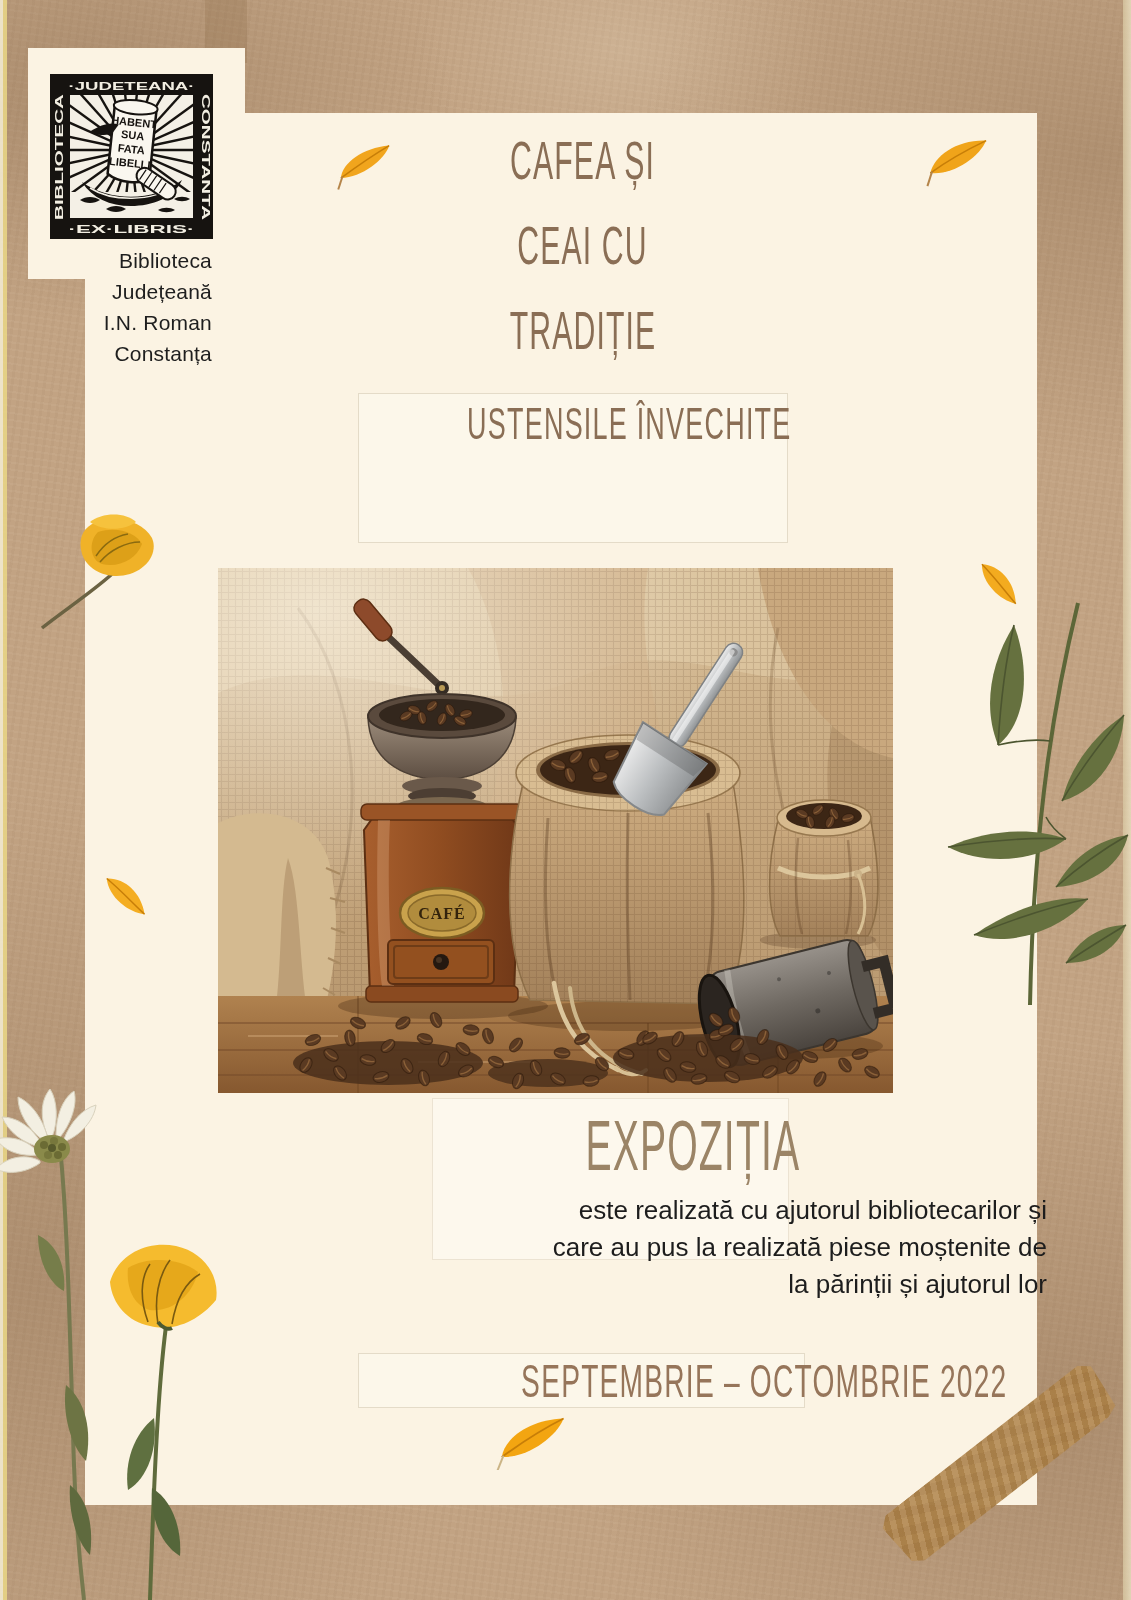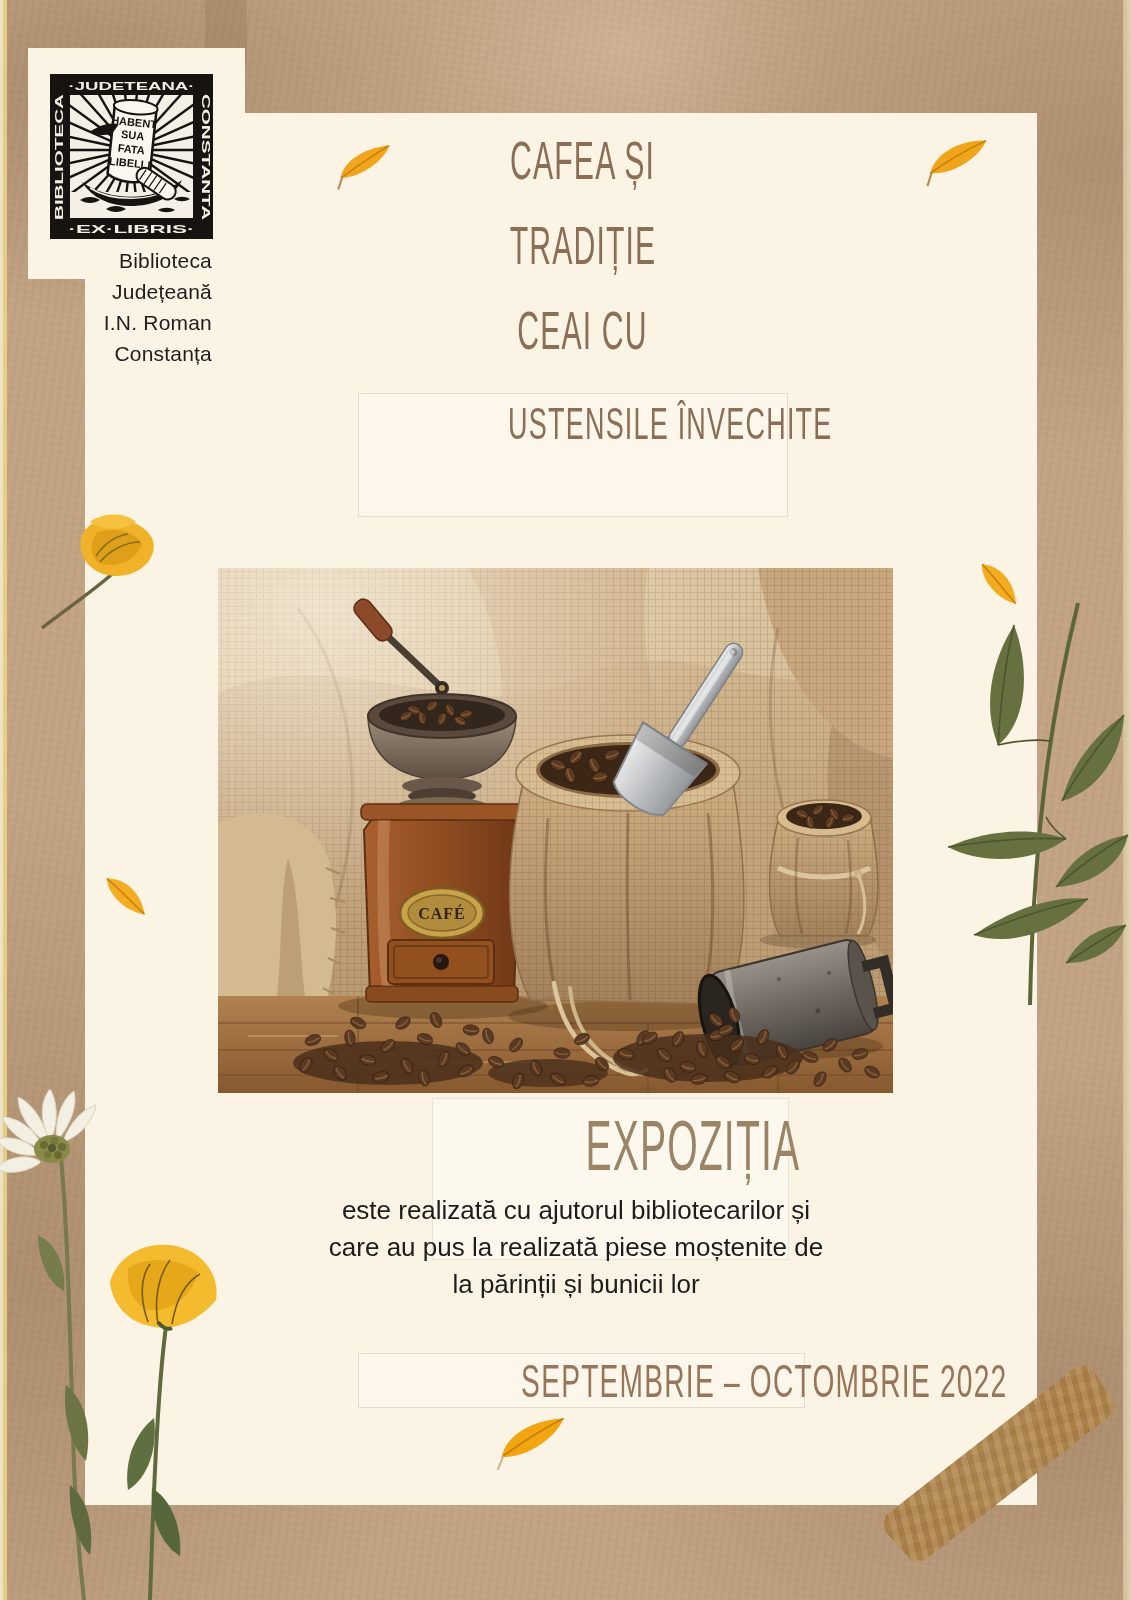--- a/index.html
+++ b/index.html
@@ -28,31 +28,31 @@
   .library-name{position:absolute;left:30px;top:245px;width:182px;text-align:right;
     font-size:21px;line-height:31px;color:#1e1e1e;letter-spacing:.2px;}
 
   .display{color:#8a6e55;text-decoration:underline;}
   .condensed{display:inline-block;transform:scaleX(.56);white-space:nowrap;letter-spacing:2px;}
   .condensed-w{display:inline-block;transform:scaleX(.60);white-space:nowrap;letter-spacing:2px;}
 
   .title-block{position:absolute;left:160px;top:118px;width:846px;text-align:center;}
   .title-line{height:85px;line-height:85px;font-size:54px;}
 
-  .subtitle-box{position:absolute;left:358px;top:393px;width:430px;height:124px;
-    border:1px solid #e4dbc8;background:rgba(253,249,240,.55);text-align:center;padding-top:2px;box-sizing:border-box;padding-left:41px;}
+  .subtitle-box{position:absolute;left:358px;top:393px;width:430px;height:150px;
+    border:1px solid #e4dbc8;background:rgba(253,249,240,.55);text-align:center;padding-top:2px;box-sizing:border-box;}
   .subtitle-line{height:56px;line-height:56px;font-size:45px;}
 
   .photo-frame{position:absolute;left:218px;top:568px;width:675px;height:525px;}
 
   .expo-box{position:absolute;left:432px;top:1098px;width:357px;height:162px;
     background:rgba(255,252,245,.55);border:1px solid #ece3d2;box-sizing:border-box;}
   .expo-heading{position:absolute;left:239px;top:1106px;width:646px;height:80px;
     line-height:80px;text-align:right;font-size:70px;color:#9b8466;}
-  .expo-text{position:absolute;left:105px;top:1192px;width:942px;text-align:center;
+  .expo-text{position:absolute;left:105px;top:1192px;width:942px;text-align:right;
     font-size:26px;line-height:37px;color:#1d1d1d;}
 
   .date-box{position:absolute;left:358px;top:1353px;width:447px;height:55px;
     border:1px solid #e4dbc8;background:rgba(253,249,240,.55);text-align:left;box-sizing:border-box;color:#96755a;}
   .date-line{height:53px;line-height:53px;font-size:47px;}
 
   .deco{position:absolute;}
   .tape{position:absolute;left:868px;top:1433px;width:264px;height:62px;
     transform:rotate(-38.5deg);opacity:.97;
     background-color:#b2874e;
@@ -155,22 +155,22 @@
 
   <div class="library-name">
     <div>Biblioteca</div>
     <div>Județeană</div>
     <div>I.N. Roman</div>
     <div>Constanța</div>
   </div>
 
   <div class="title-block display">
     <div class="title-line"><span class="condensed">CAFEA ȘI</span></div>
+    <div class="title-line"><span class="condensed">CEAI CU</span></div>
     <div class="title-line"><span class="condensed">TRADIȚIE</span></div>
-    <div class="title-line"><span class="condensed">CEAI CU</span></div>
   </div>
 
   <div class="subtitle-box display">
     <div class="subtitle-line"><span class="condensed-w">USTENSILE ÎNVECHITE</span></div>
   </div>
 
   <svg class="photo-frame" viewBox="0 0 675 525">
     <defs>
       <linearGradient id="gBg" x1="0" y1="0" x2="0" y2="1">
         <stop offset="0" stop-color="#d9c09a"></stop>
@@ -409,21 +409,21 @@
     </g>
   </svg>
 
   <div class="expo-box"></div>
   <div class="expo-heading">
     <span class="condensed">EXPOZIȚIA</span>
   </div>
   <div class="expo-text">
     <div>este realizată cu ajutorul bibliotecarilor și</div>
     <div>care au pus la realizată piese moștenite de</div>
-    <div>la părinții și bunicii lor</div>
+    <div>la părinții și ajutorul lor</div>
   </div>
 
   <div class="date-box">
     <div class="date-line"><span class="condensed-w">SEPTEMBRIE – OCTOMBRIE 2022</span></div>
   </div>
 
   <svg class="deco" style="left:330px;top:140px;width:70px;height:50px;" viewBox="0 0 70 50">
     <g transform="rotate(-18 35 25)">
       <path d="M8 30 C14 16 38 8 64 14 C56 26 28 36 8 30 Z" fill="#f1a51d"></path>
       <path d="M8 30 C26 24 46 18 64 14" stroke="#c77e08" stroke-width="1.5" fill="none"></path>

